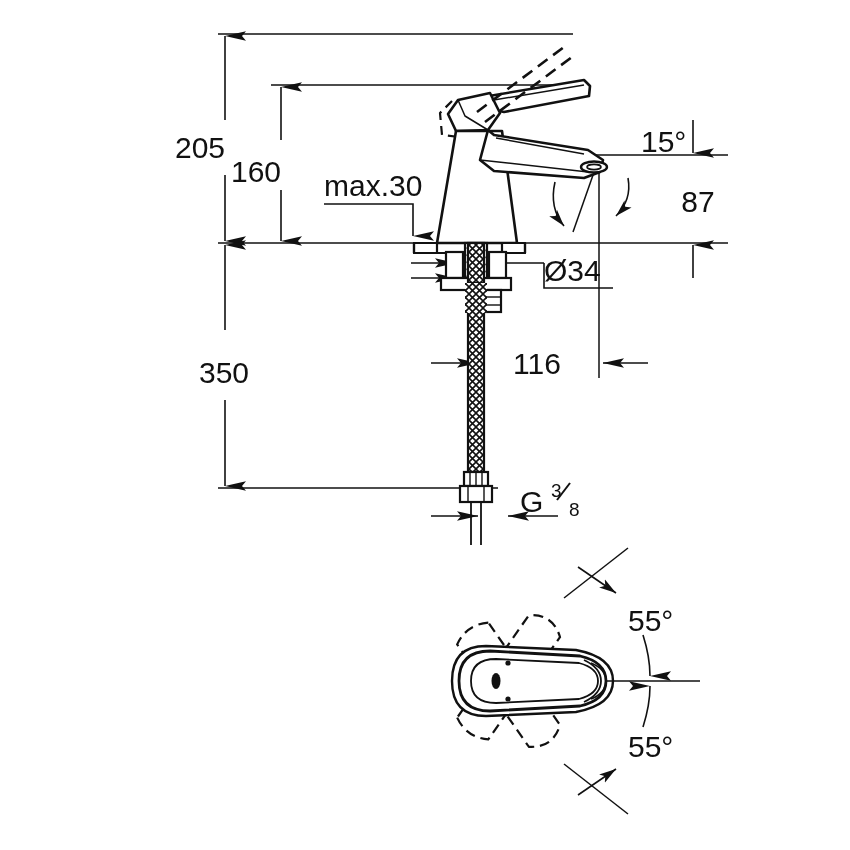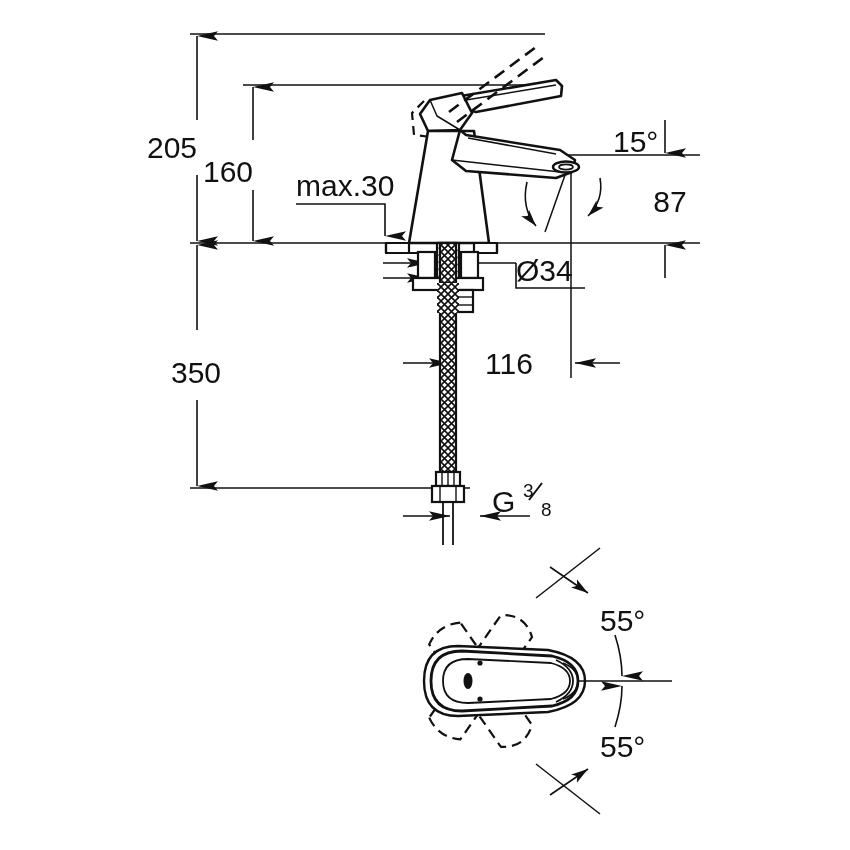--- a/index.html
+++ b/index.html
@@ -1,17 +1,17 @@
 <!DOCTYPE html>
 <html><head>
 <meta charset="utf-8">
 <style>
   html,body{margin:0;padding:0;background:#ffffff;}
   body{width:850px;height:850px;font-family:"Liberation Sans",sans-serif;overflow:hidden;}
-  #root{position:relative;width:778px;height:850px;background:#fff;}
+  #root{position:relative;width:778px;height:850px;background:#fff;padding-left:28px;}
   svg{display:block;}
   .dimtext{font-family:"Liberation Sans",sans-serif;font-size:30px;fill:#111;}
   .dimtext-sm{font-family:"Liberation Sans",sans-serif;font-size:19px;fill:#111;}
 </style>
 </head>
 <body>
 
 <div id="root">
 
   <svg width="850" height="850" viewBox="0 0 850 850">

